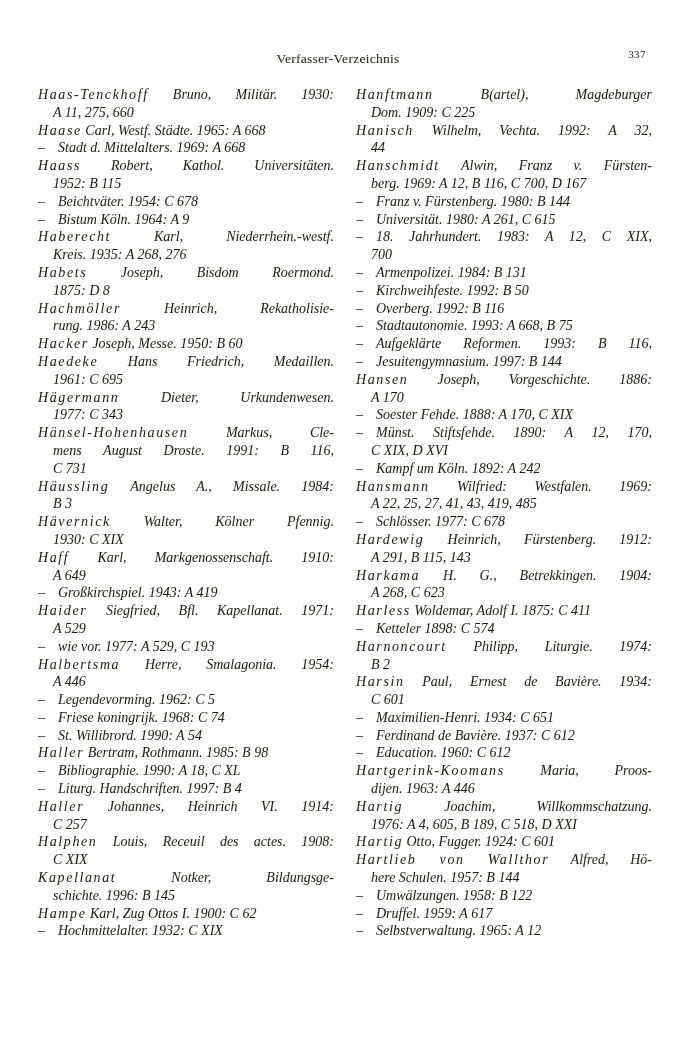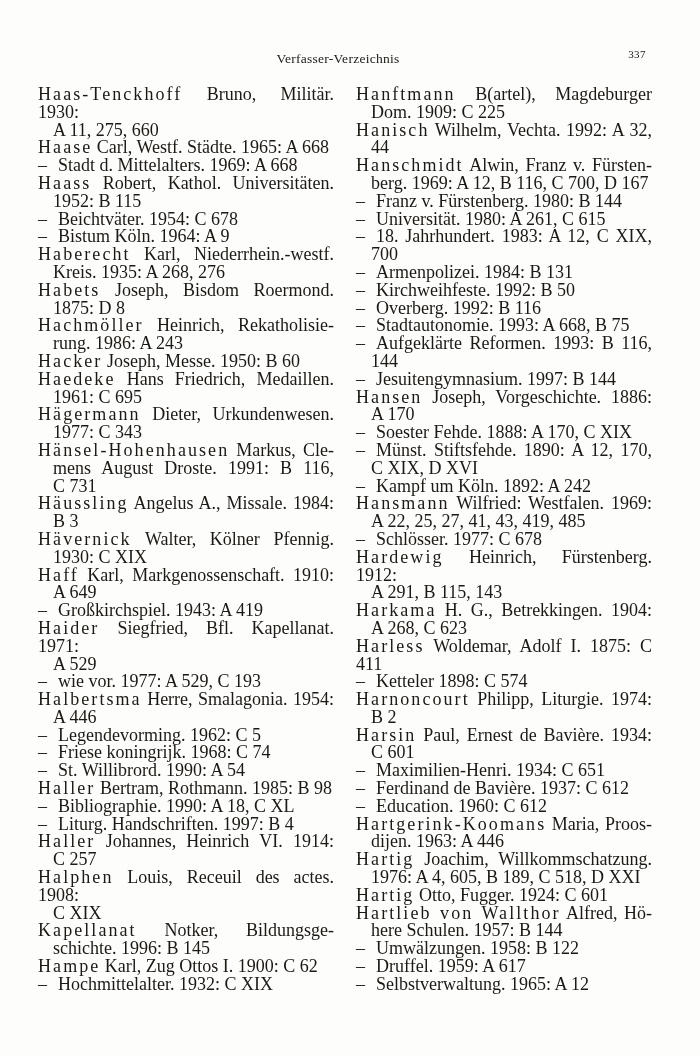--- a/index.html
+++ b/index.html
@@ -40,22 +40,23 @@
   }
   .columns {
     position: absolute;
     top: 86px;
     left: 38px;
     display: flex;
     gap: 22px;
   }
   .col {
     width: 296px;
-    font-size: 18px;
+    font-size: 14px;
     line-height: 17.8px;
+    font-style: italic;
   }
   .entry { }
   .line {
     text-align: justify;
     white-space: normal;
   }
   .line.fill {
     text-align-last: justify;
   }
   .line.cont {
@@ -220,21 +221,20 @@
           <div class="line"><span class="dash">–</span>Kirchweihfeste. 1992: B 50</div>
         </div>
         <div class="entry">
           <div class="line"><span class="dash">–</span>Overberg. 1992: B 116</div>
         </div>
         <div class="entry">
           <div class="line"><span class="dash">–</span>Stadtautonomie. 1993: A 668, B 75</div>
         </div>
         <div class="entry">
           <div class="line fill"><span class="dash">–</span>Aufgeklärte Reformen. 1993: B 116,</div>
-          <div class="line cont">144</div>
         </div>
         <div class="entry">
           <div class="line"><span class="dash">–</span>Jesuitengymnasium. 1997: B 144</div>
         </div>
         <div class="entry">
           <div class="line fill"><span class="head">Hansen</span> Joseph, Vorgeschichte. 1886:</div>
           <div class="line cont">A 170</div>
         </div>
         <div class="entry">
           <div class="line"><span class="dash">–</span>Soester Fehde. 1888: A 170, C XIX</div>

